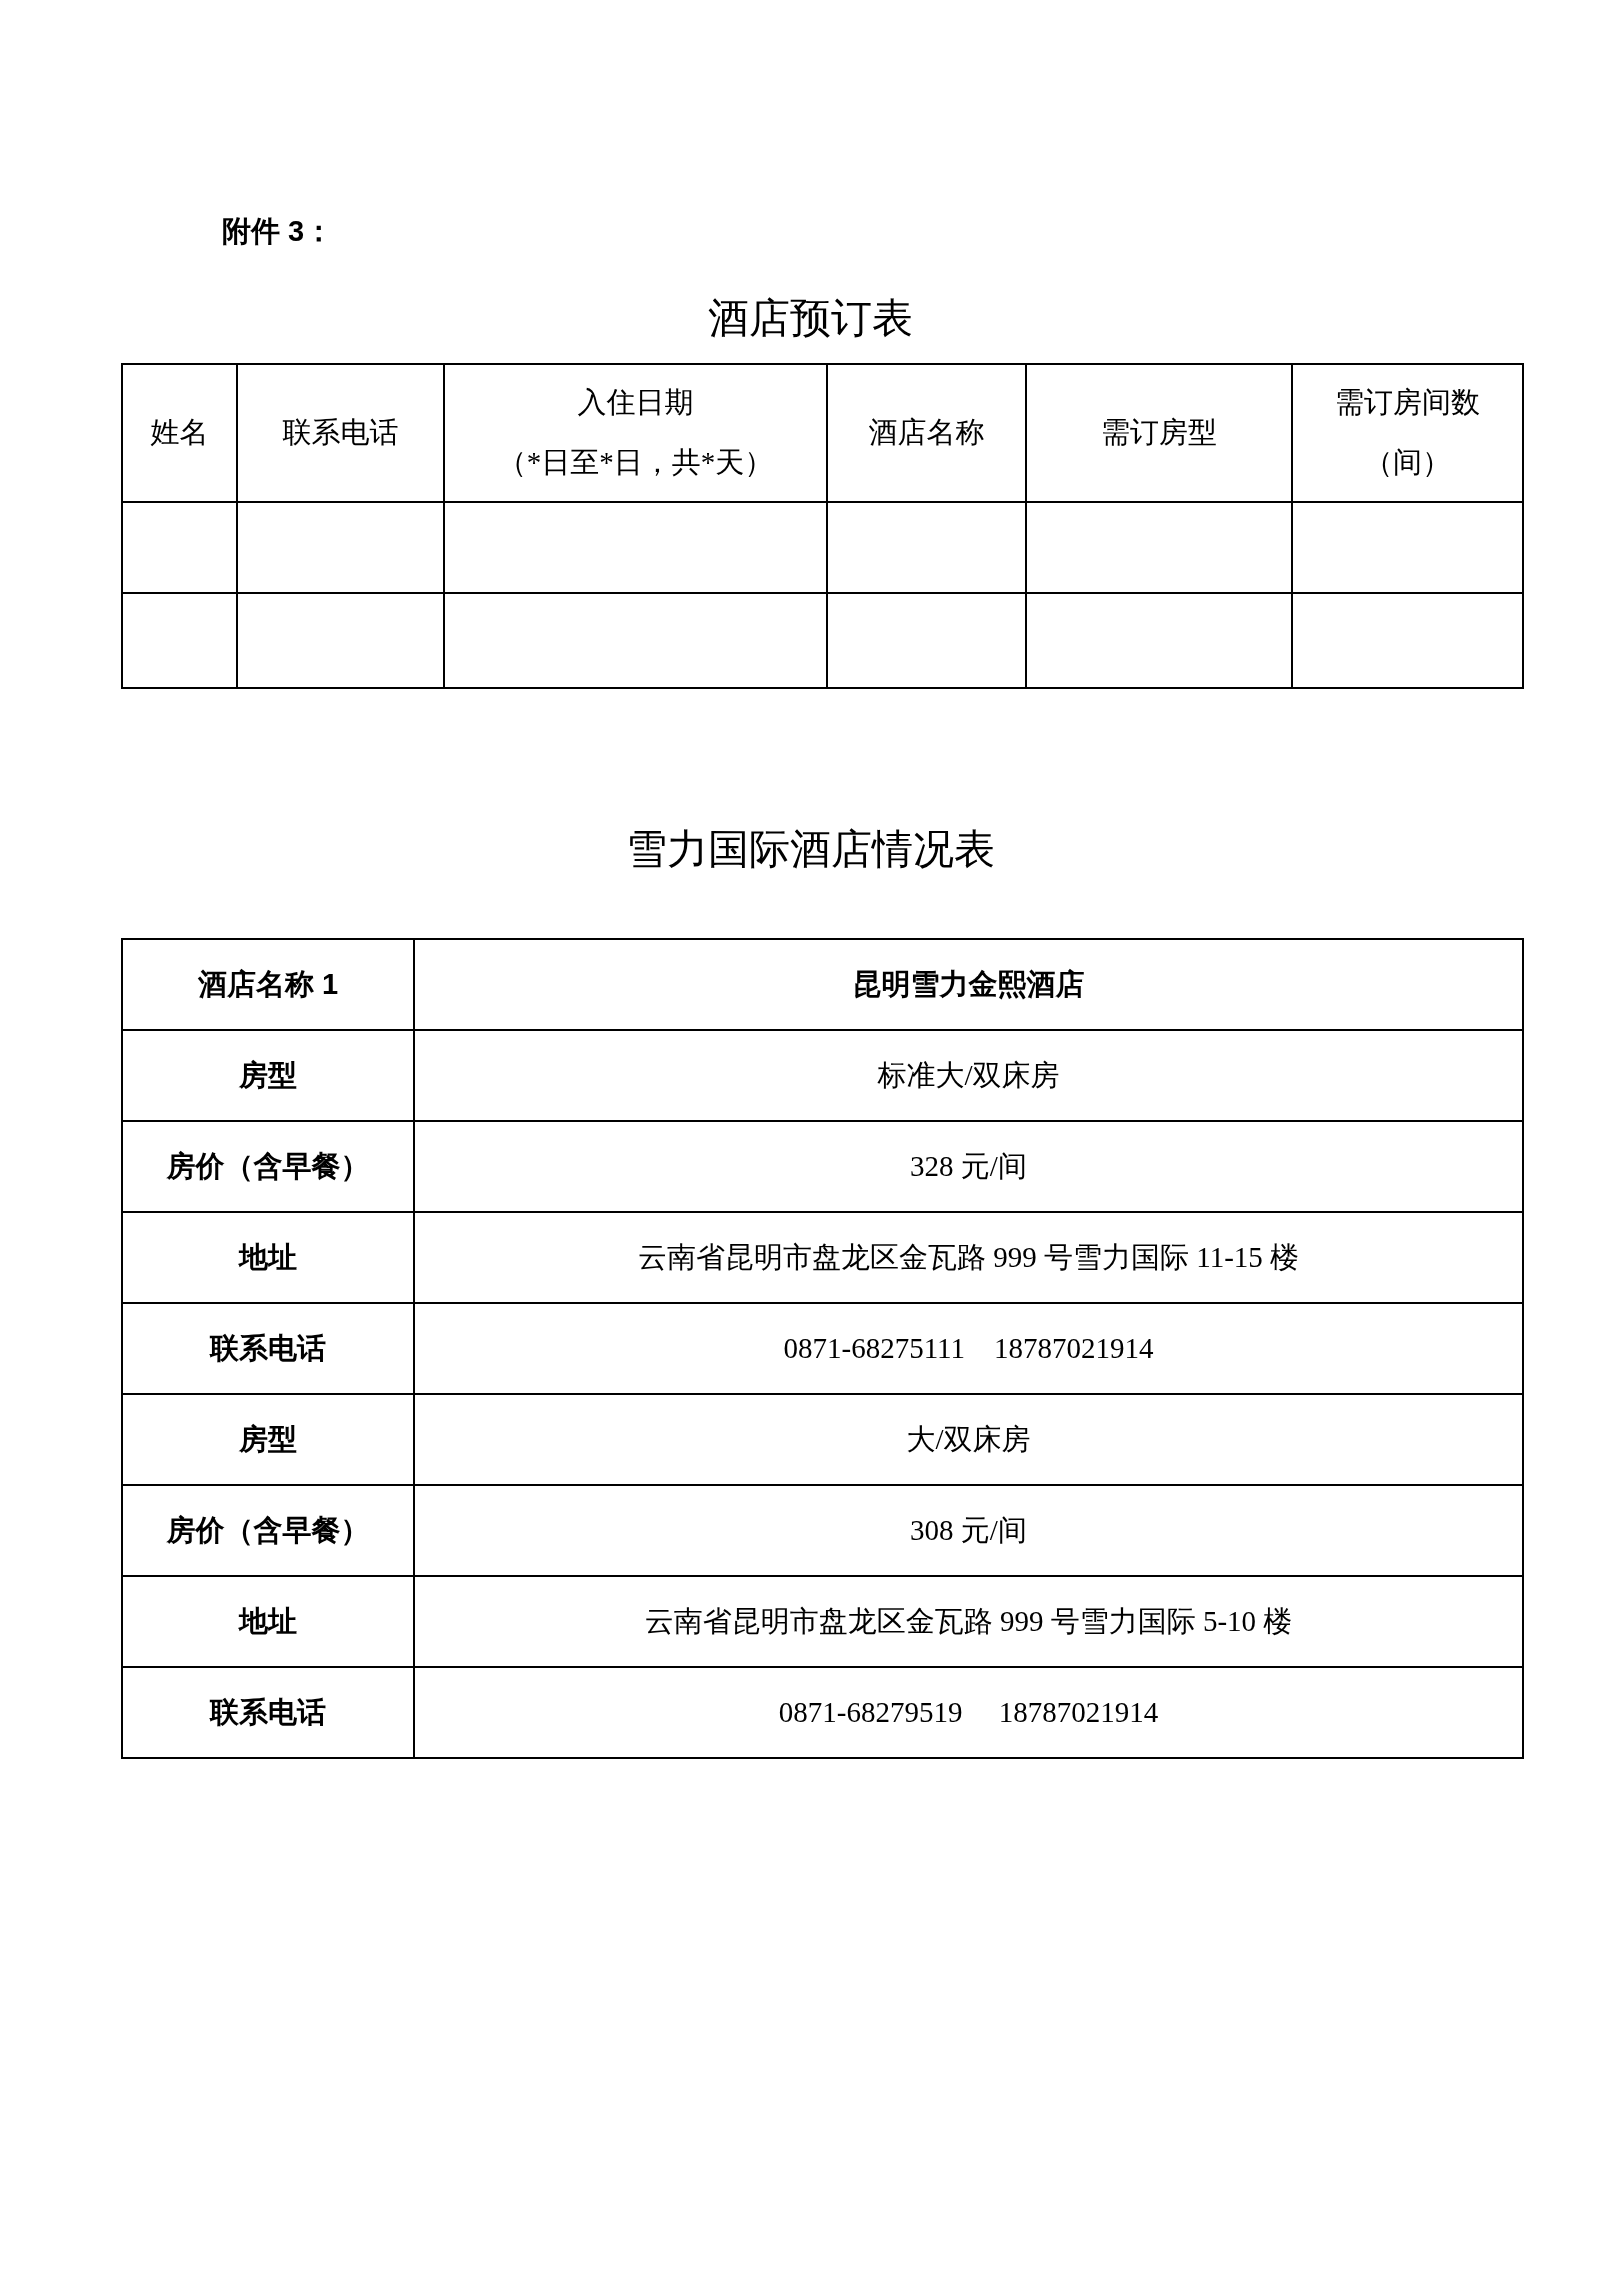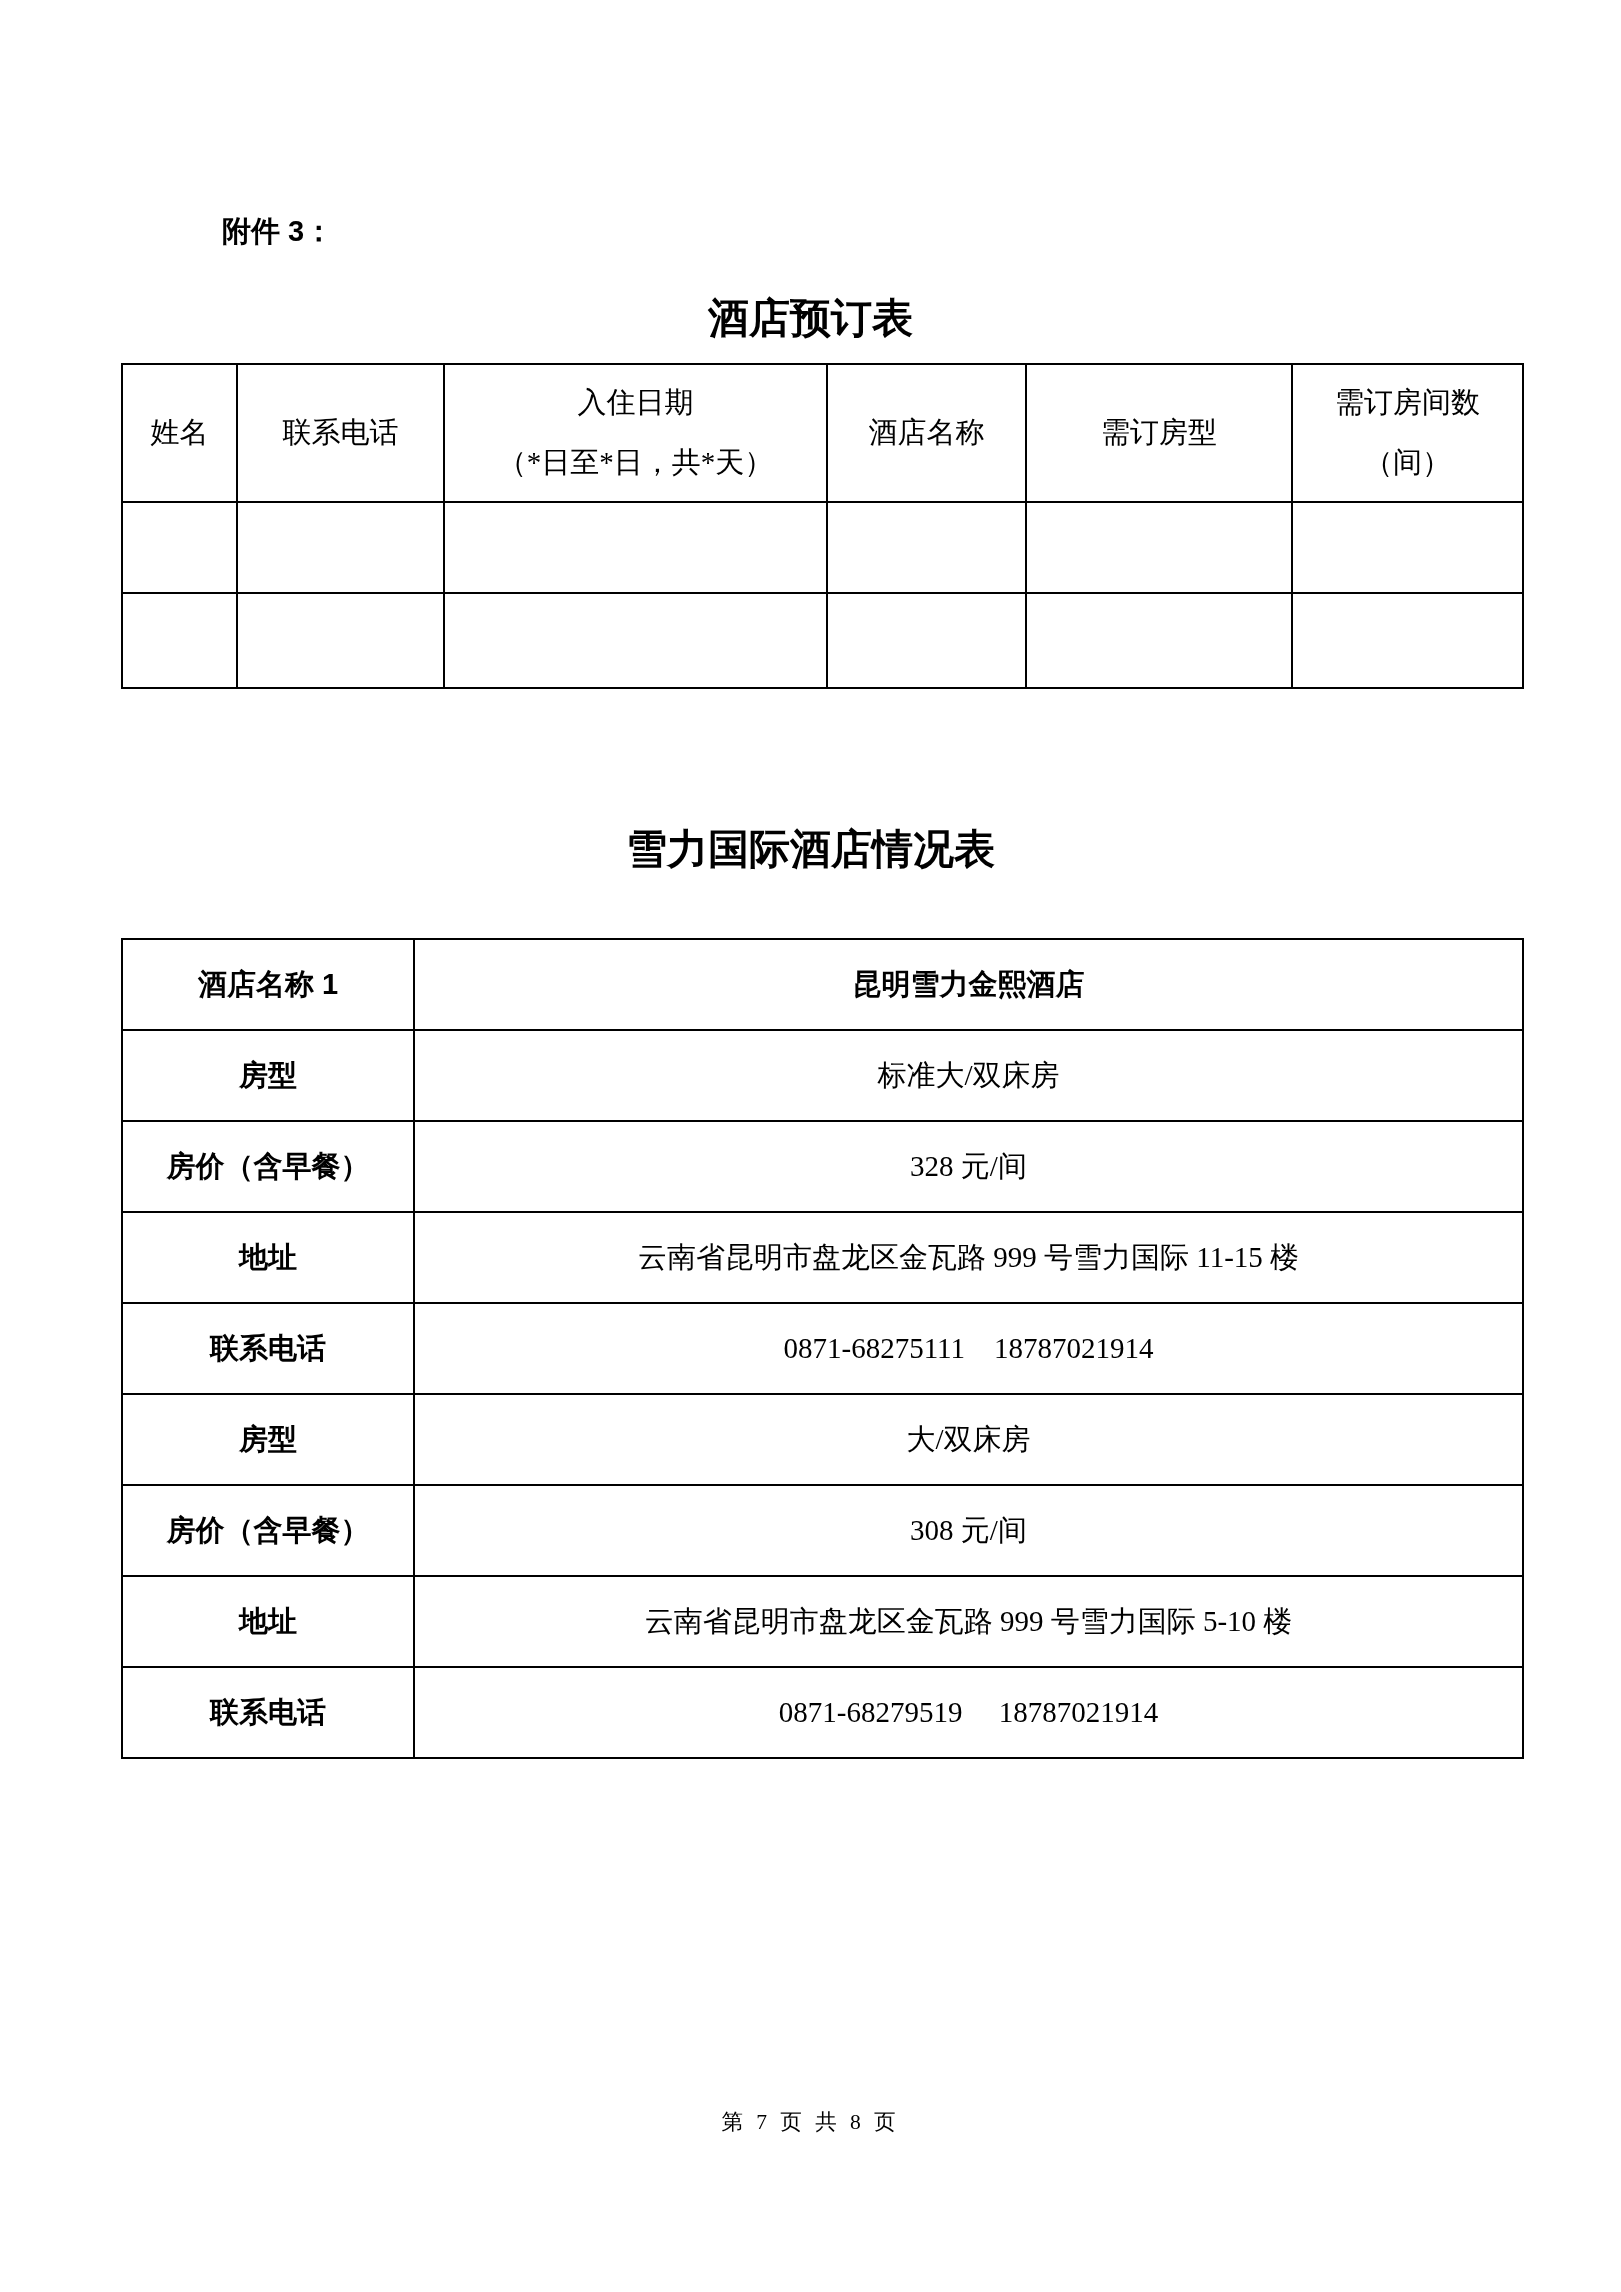--- a/index.html
+++ b/index.html
@@ -18,21 +18,21 @@
     font-family: "Liberation Sans", sans-serif;
     font-weight: 700;
     font-size: 29px;
     line-height: 1.2;
   }
 
   .doc-title {
     position: absolute;
     left: 0; width: 100%;
     text-align: center;
-    font-weight: 700;
+    font-weight: 400;
     font-size: 41px;
     line-height: 1.2;
     font-family: "Liberation Serif", serif;
   }
   .title-1 { top: 294px; }
   .title-2 { top: 796px; margin-top: 29px; }
 
   table {
     border-collapse: collapse;
     table-layout: fixed;
@@ -195,16 +195,15 @@
       <td class="lcell">地址</td>
       <td class="vcell">云南省昆明市盘龙区金瓦路 999 号雪力国际 5-10 楼</td>
     </tr>
     <tr>
       <td class="lcell">联系电话</td>
       <td class="vcell">0871-68279519     18787021914</td>
     </tr>
   </tbody>
     </table>
 
-  <div class="footer">第 7 页 共 8 页</div>
 
 </div>
 
 
 </body></html>

